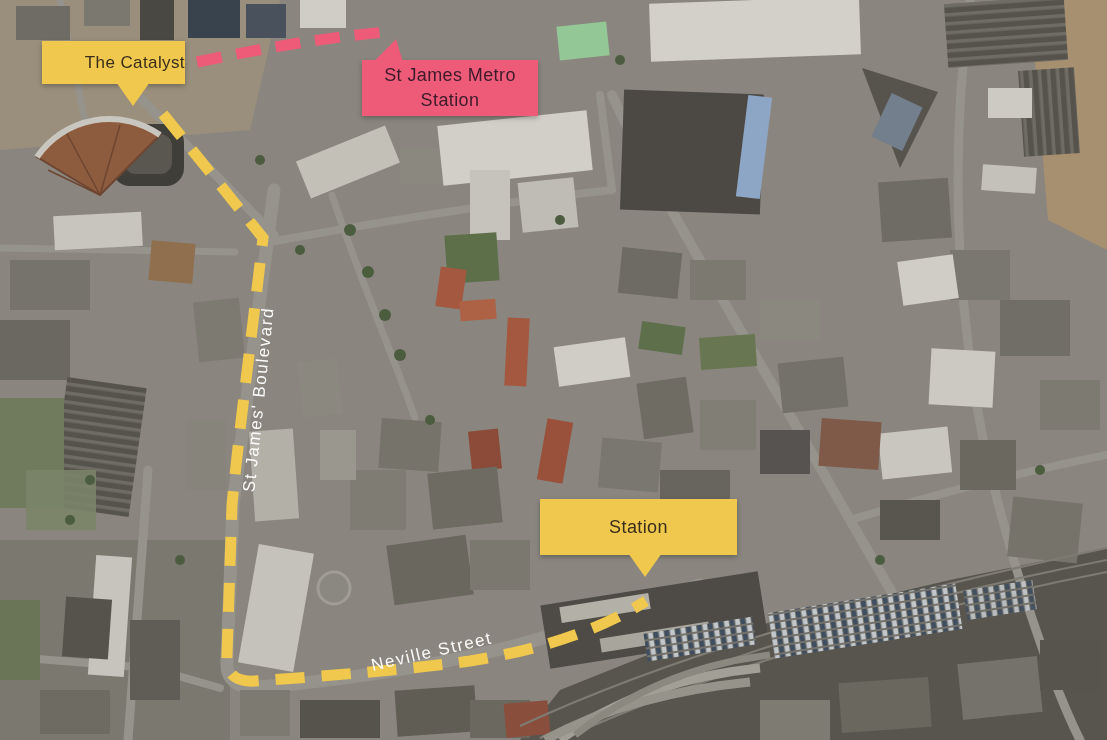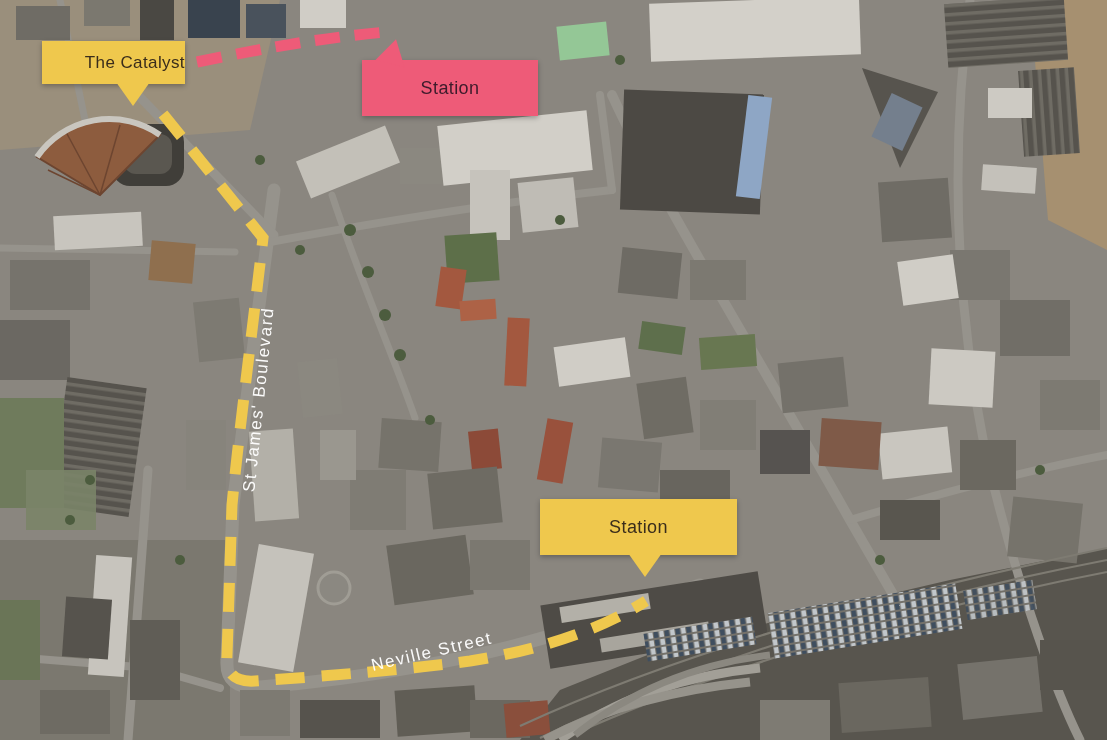--- a/index.html
+++ b/index.html
@@ -211,20 +211,21 @@
     <text class="street-text" transform="translate(264,400) rotate(-84)" text-anchor="middle">St James' Boulevard</text>
     <text class="street-text" transform="translate(433,657) rotate(-13)" text-anchor="middle">Neville Street</text>
   </svg>
 
   <div class="label yellow label-catalyst">
     <span>The Catalyst</span>
     <i class="ptr ptr-down-yellow"></i>
   </div>
 
   <div class="label pink label-metro">
+    <span>St James Metro</span>
     <span>Station</span>
     <i class="ptr ptr-up-pink"></i>
   </div>
 
   <div class="label yellow label-central">
     <span>Station</span>
     <i class="ptr ptr-down-yellow"></i>
   </div>
 
 </div>

